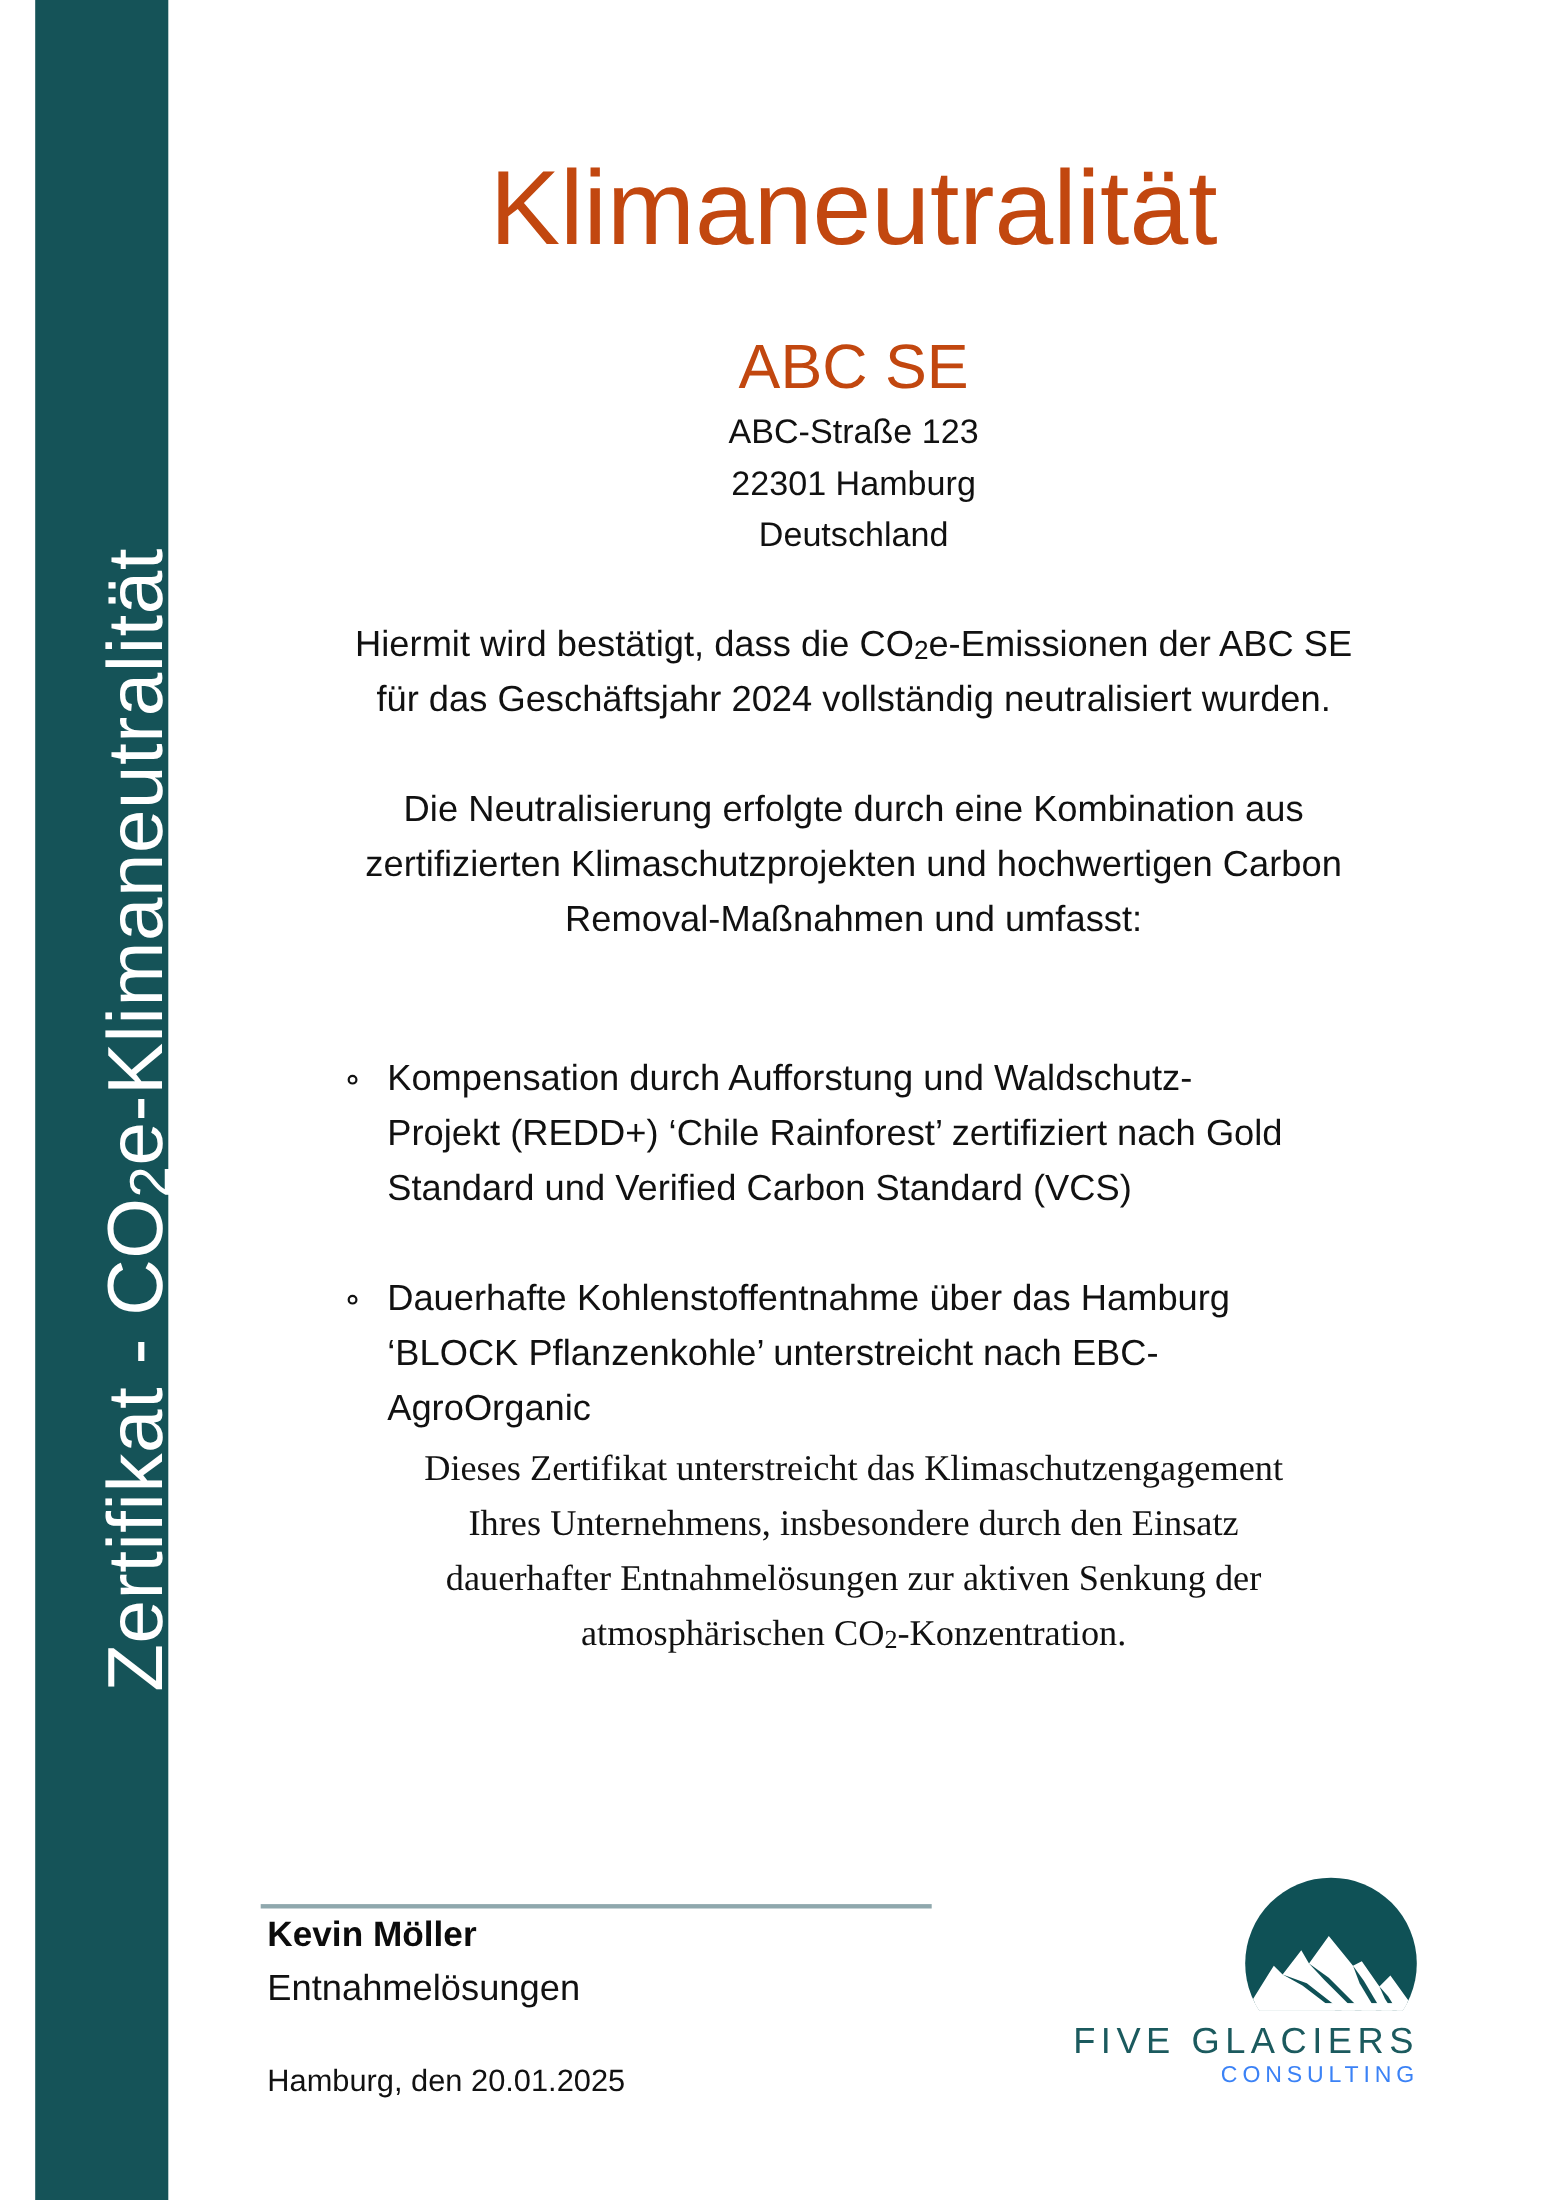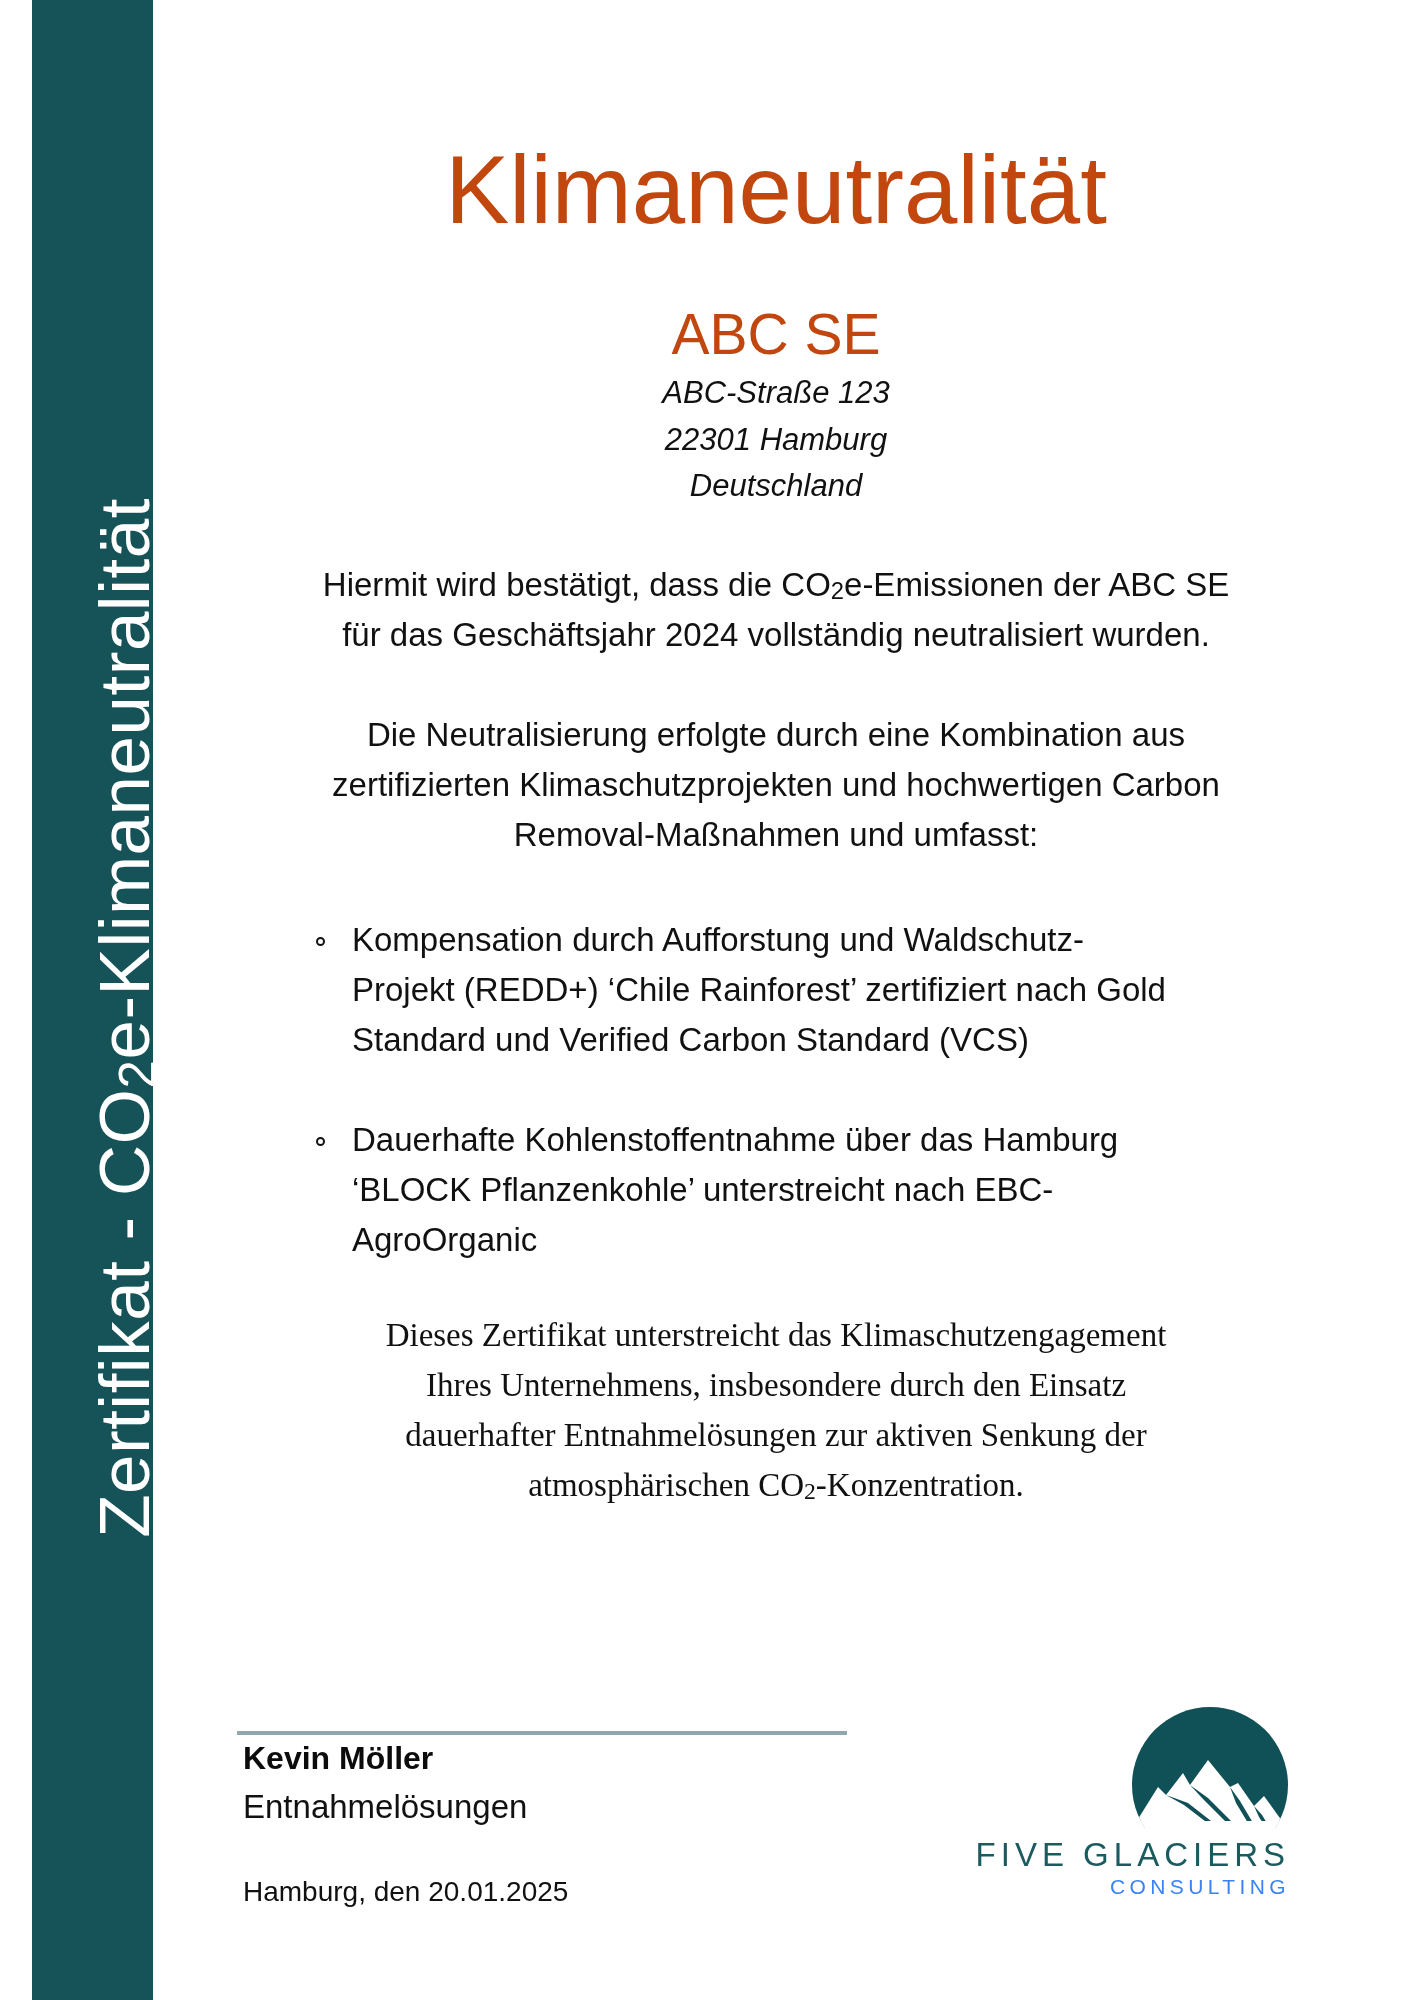--- a/index.html
+++ b/index.html
@@ -58,21 +58,21 @@
   .address {
     position: absolute;
     left: 152px;
     width: 1248px;
     top: 370px;
     text-align: center;
     font-size: 31px;
     line-height: 46.5px;
     color: #111111;
   }
-  .address div { height: 46.5px; font-style: italic; }
+  .address div { height: 46.5px; }
   .body-block {
     position: absolute;
     left: 152px;
     width: 1248px;
     text-align: center;
     font-size: 33px;
     line-height: 40px;
     color: #111111;
   }
   .body-block .line { height: 50px; white-space: nowrap; }
@@ -80,21 +80,21 @@
   .p2 { top: 715px; }
   .p3 { top: 1315px; font-family: Liberation Serif, serif; }
   .list {
     position: absolute;
     left: 312px;
     width: 1000px;
     font-size: 33px;
     line-height: 50px;
     color: #111111;
   }
-  .list .item { position: relative; padding-left: 40px; }
+  .list .item { position: relative; padding-left: 40px; margin-top: 40px; }
   .list .line { height: 50px; white-space: nowrap; }
   .bullet {
     position: absolute;
     left: 4px;
     top: 22px;
     width: 9px;
     height: 9px;
     border: 2px solid #111111;
     border-radius: 50%;
     box-sizing: border-box;

